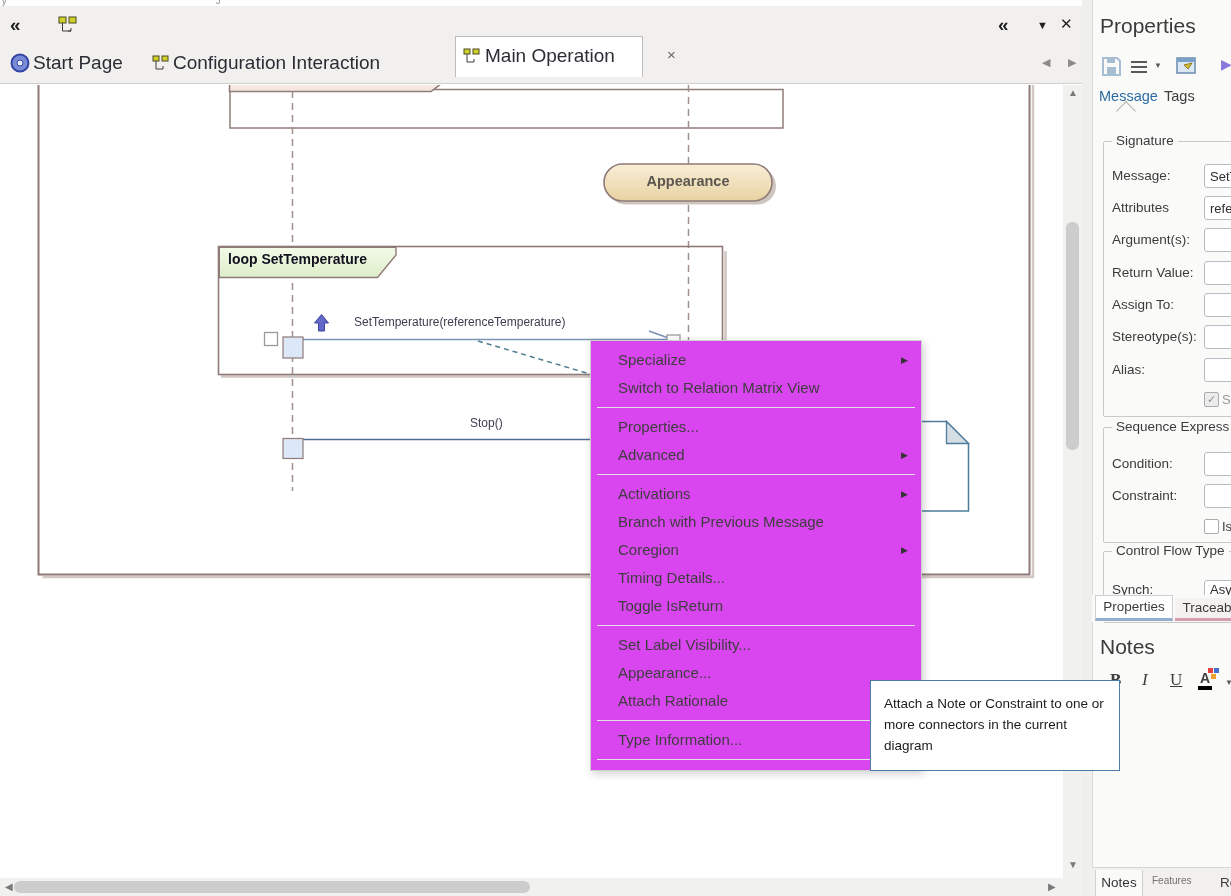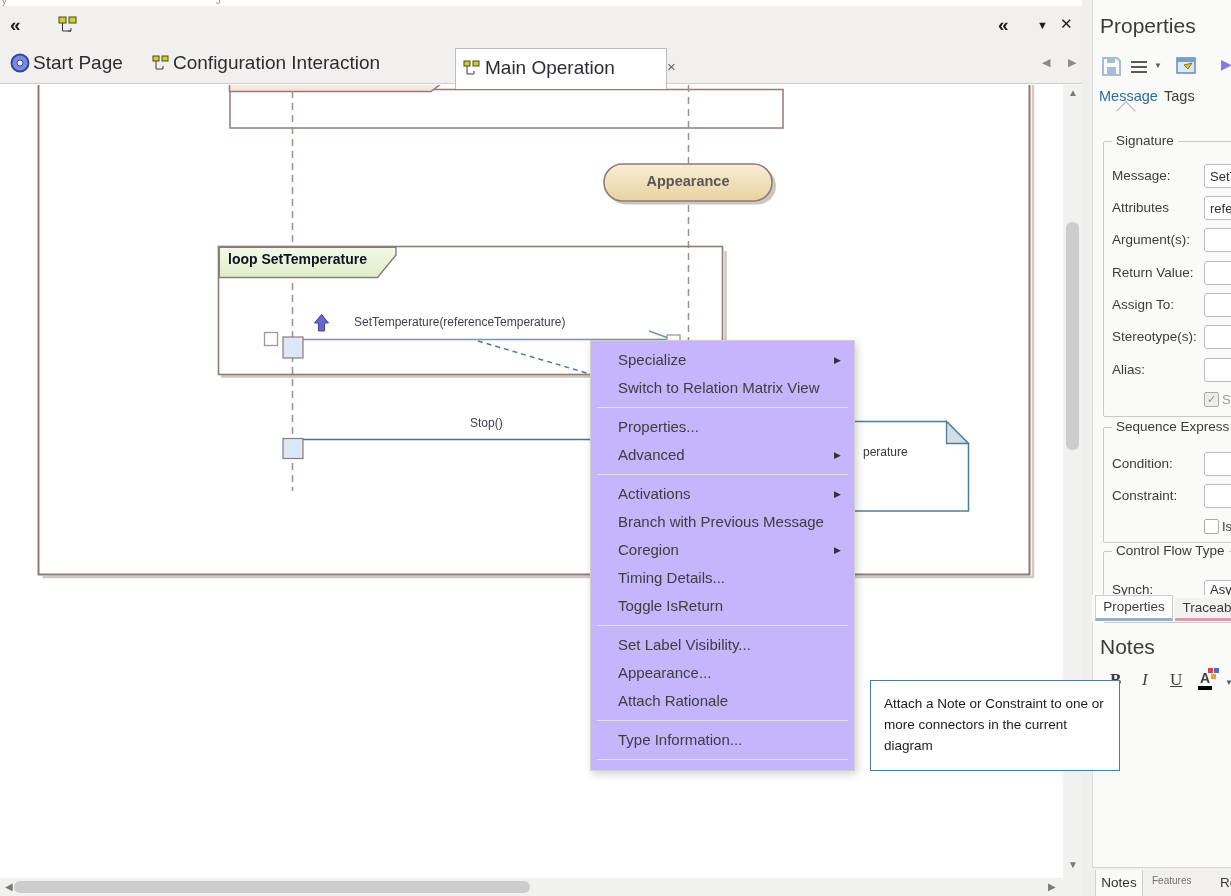--- a/index.html
+++ b/index.html
@@ -4,21 +4,21 @@
 <style>
   html,body{margin:0;padding:0}
   body{position:relative;width:1231px;height:896px;overflow:hidden;background:#fff;
        font-family:"Liberation Sans",sans-serif;color:#3c3c3c;}
   .abs{position:absolute}
   
   #topsliver{left:0;top:0;width:1231px;height:6px;background:#fff;font-size:9px;color:#888;overflow:hidden}
   #main-toolbar{left:0;top:6px;width:1090px;height:38px;background:#f1f0ee}
   #tabbar{left:0;top:44px;width:1090px;height:40px;background:#f1f0ee;border-bottom:1px solid #cfcfcd;box-sizing:border-box}
   .tablabel{font-size:19px;color:#2c2c35;white-space:nowrap}
-  #active-tab{left:455px;top:48px;width:212px;height:41px;background:#fff;border:1px solid #bdbdbd;border-bottom:none;box-sizing:border-box;z-index:2}
+  #active-tab{left:455px;top:36px;width:188px;height:41px;background:#fff;border:1px solid #bdbdbd;border-bottom:none;box-sizing:border-box;z-index:2}
   .chromeglyph{color:#1d1d1d;font-size:17px;font-weight:bold}
   .navglyph{color:#8a8a8a;font-size:11px}
   #canvas{left:0;top:85px;width:1063px;height:793px;background:#fff;overflow:hidden}
   
   .sbtrack{background:#f1f1ef}
   .sbthumb{background:#cdcdcd;border-radius:6px}
   .sbarrow{color:#7a7a7a;font-size:10px}
   #splitter{left:1082px;top:0;width:10px;height:896px;background:#efefed}
   
   #panel{left:1092px;top:0;width:139px;height:896px;background:#fafaf9;border-left:1px solid #dadad8;box-sizing:border-box}
@@ -28,21 +28,21 @@
   .flabel{position:absolute;left:8px;font-size:13.5px;color:#3b3b3b;white-space:nowrap}
   .finput{position:absolute;left:100px;width:78px;height:20px;border:1px solid #b6bcc2;border-radius:3px;
           background:#fff;font-family:"Liberation Sans",sans-serif;font-size:13px;padding:1px 5px;color:#2f2f2f}
   .cbox{position:absolute;width:13px;height:13px;border:1px solid #ababab;border-radius:2px;background:#fff;
         font-size:11px;line-height:13px;text-align:center;color:#8d8d8d}
   .cbox.checked{background:#ececec}
   .cblabel{position:absolute;font-size:13px;color:#9a9a9a}
   
   .diaglabel{position:absolute;font-size:12px;color:#3e3e50;white-space:nowrap}
   
-  #ctxmenu{left:590px;top:340px;width:265px;background:#c4b5fd;border:1px solid #d0d0d0;
+  #ctxmenu{left:590px;top:340px;width:332px;background:#d946ef;border:1px solid #d0d0d0;
            box-shadow:2px 3px 8px rgba(0,0,0,.18);padding:5px 0;z-index:10;box-sizing:border-box}
   .mi{position:relative;height:28px;line-height:28px;padding-left:27px;font-size:15px;color:#3e3e3e;white-space:nowrap}
   .mi.hl{background:#e6e6e6;border-radius:3px;margin:0 6px;padding-left:21px}
   .mi .sub{position:absolute;right:13px;top:0;font-size:9px;color:#333}
   .msep{height:11px;position:relative}
   .msep:after{content:"";position:absolute;left:6px;right:6px;top:5px;border-top:1px solid #e3e3e3}
   
   #tooltip{left:870px;top:680px;width:222px;background:#fff;border:1px solid #4d7ba8;
            padding:13px 13px;font-size:13.5px;line-height:1.55;color:#1b1b1b;z-index:11}
   

